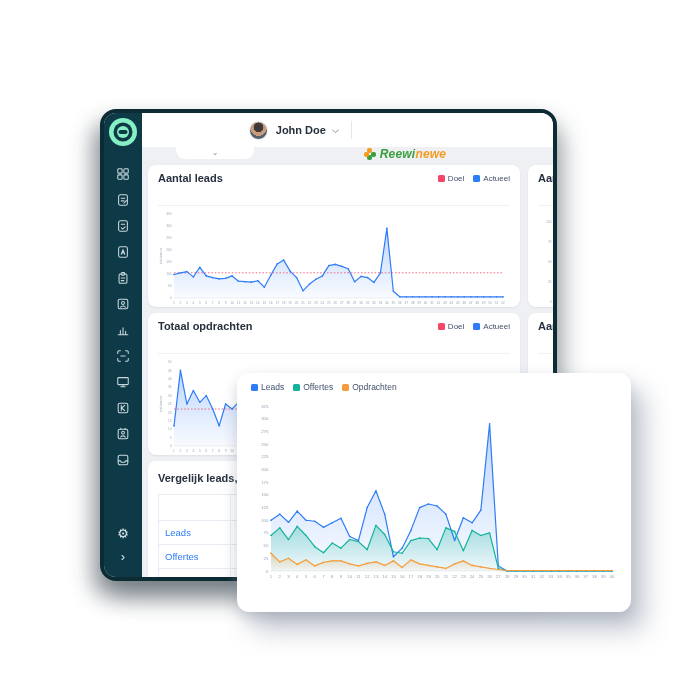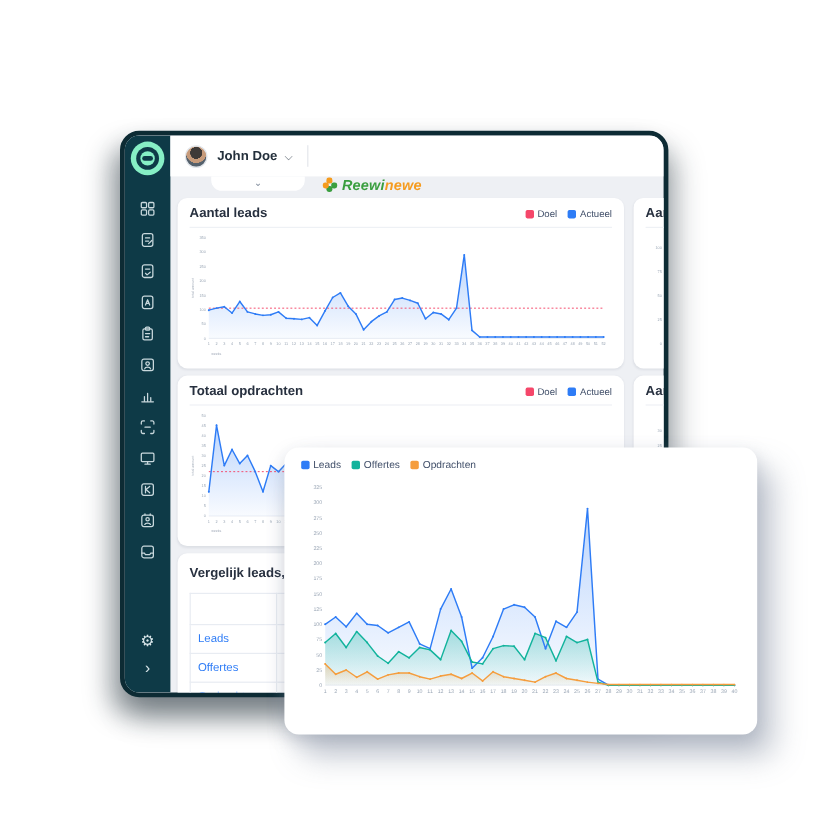--- a/index.html
+++ b/index.html
@@ -24,21 +24,21 @@
   .side-icons { display:flex; flex-direction:column; align-items:center; gap:11px; margin-top:4px; }
   .side-icon { width:15px; height:15px; display:flex; align-items:center; justify-content:center; cursor:pointer; opacity:.92; }
   .side-icon svg { width:14px; height:14px; stroke:#d9e6ea; stroke-width:1.2; fill:none; stroke-linecap:round; stroke-linejoin:round; }
   .side-bottom { margin-top:auto; display:flex; flex-direction:column; align-items:center; gap:10px; color:#d9e6ea; }
   .gear { font-size:13px; line-height:13px; cursor:pointer; }
   .chev { font-size:13px; line-height:13px; cursor:pointer; }
 
   
   .main { flex:1; display:flex; flex-direction:column; min-width:0; position:relative; }
   .topbar {
-    height:34px; background:#ffffff; display:flex; align-items:center; justify-content:flex-start;
+    height:34px; background:#ffffff; display:flex; align-items:center; justify-content:center;
     gap:8px; padding:0 12px; flex-shrink:0; position:relative; z-index:3;
   }
   .avatar { width:19px; height:19px; border-radius:50%;
     background: radial-gradient(circle at 50% 32%, #3f3a38 0 34%, #c79b7b 35% 58%, #55616c 59%); border:1px solid #e3e7ec; }
   .user-name { font-size:11px; font-weight:bold; color:#24303c; }
   .chev-down { font-size:9px; color:#5b6570; margin-left:-2px; }
   .tb-divider { width:1px; height:18px; background:#e4e7ec; margin:0 4px; }
   .brand { display:flex; align-items:center; gap:4px;margin-top:48px; }
   .brand-flower { position:relative; width:12px; height:12px; }
   .brand-flower i { position:absolute; width:5px; height:5px; border-radius:2px; }
@@ -52,21 +52,21 @@
 
   .notch {
     position:absolute; left:34px; top:34px; width:78px; height:12px; background:#ffffff;
     border-radius:0 0 9px 9px; z-index:2; display:flex; align-items:center; justify-content:center;
     color:#8a94a3; font-size:8px; line-height:8px; cursor:pointer;
   }
 
   .content { padding:18px 6px 0 6px; display:grid; grid-template-columns:372px 372px; gap:6px 8px; }
 
   .card { background:#ffffff; border-radius:8px; box-shadow:0 1px 2px rgba(30,40,60,.08); padding:7px 10px 2px 10px; }
-  .card-head { display:flex; align-items:center; justify-content:space-between; border-bottom:1px solid #eef1f5; padding-bottom:5px; }
+  .card-head { display:flex; align-items:center; justify-content:space-between; border-bottom:1px solid #eef1f5; padding-bottom:21px; }
   .card-title { font-size:11px; font-weight:bold; color:#27303f; }
   .legend { display:flex; align-items:center; gap:9px; }
   .legend-item { display:flex; align-items:center; gap:3px; font-size:8px; color:#42506a; }
   .legend-item i { width:7px; height:7px; border-radius:1.5px; display:inline-block; }
 
   .chart-small { width:350px; height:104px; margin-top:3px; }
   .card-h { height:142px; overflow:hidden; }
 
   .table-card { padding-bottom:10px; }
   table.cmp { border-collapse:collapse; margin-top:8px; }

